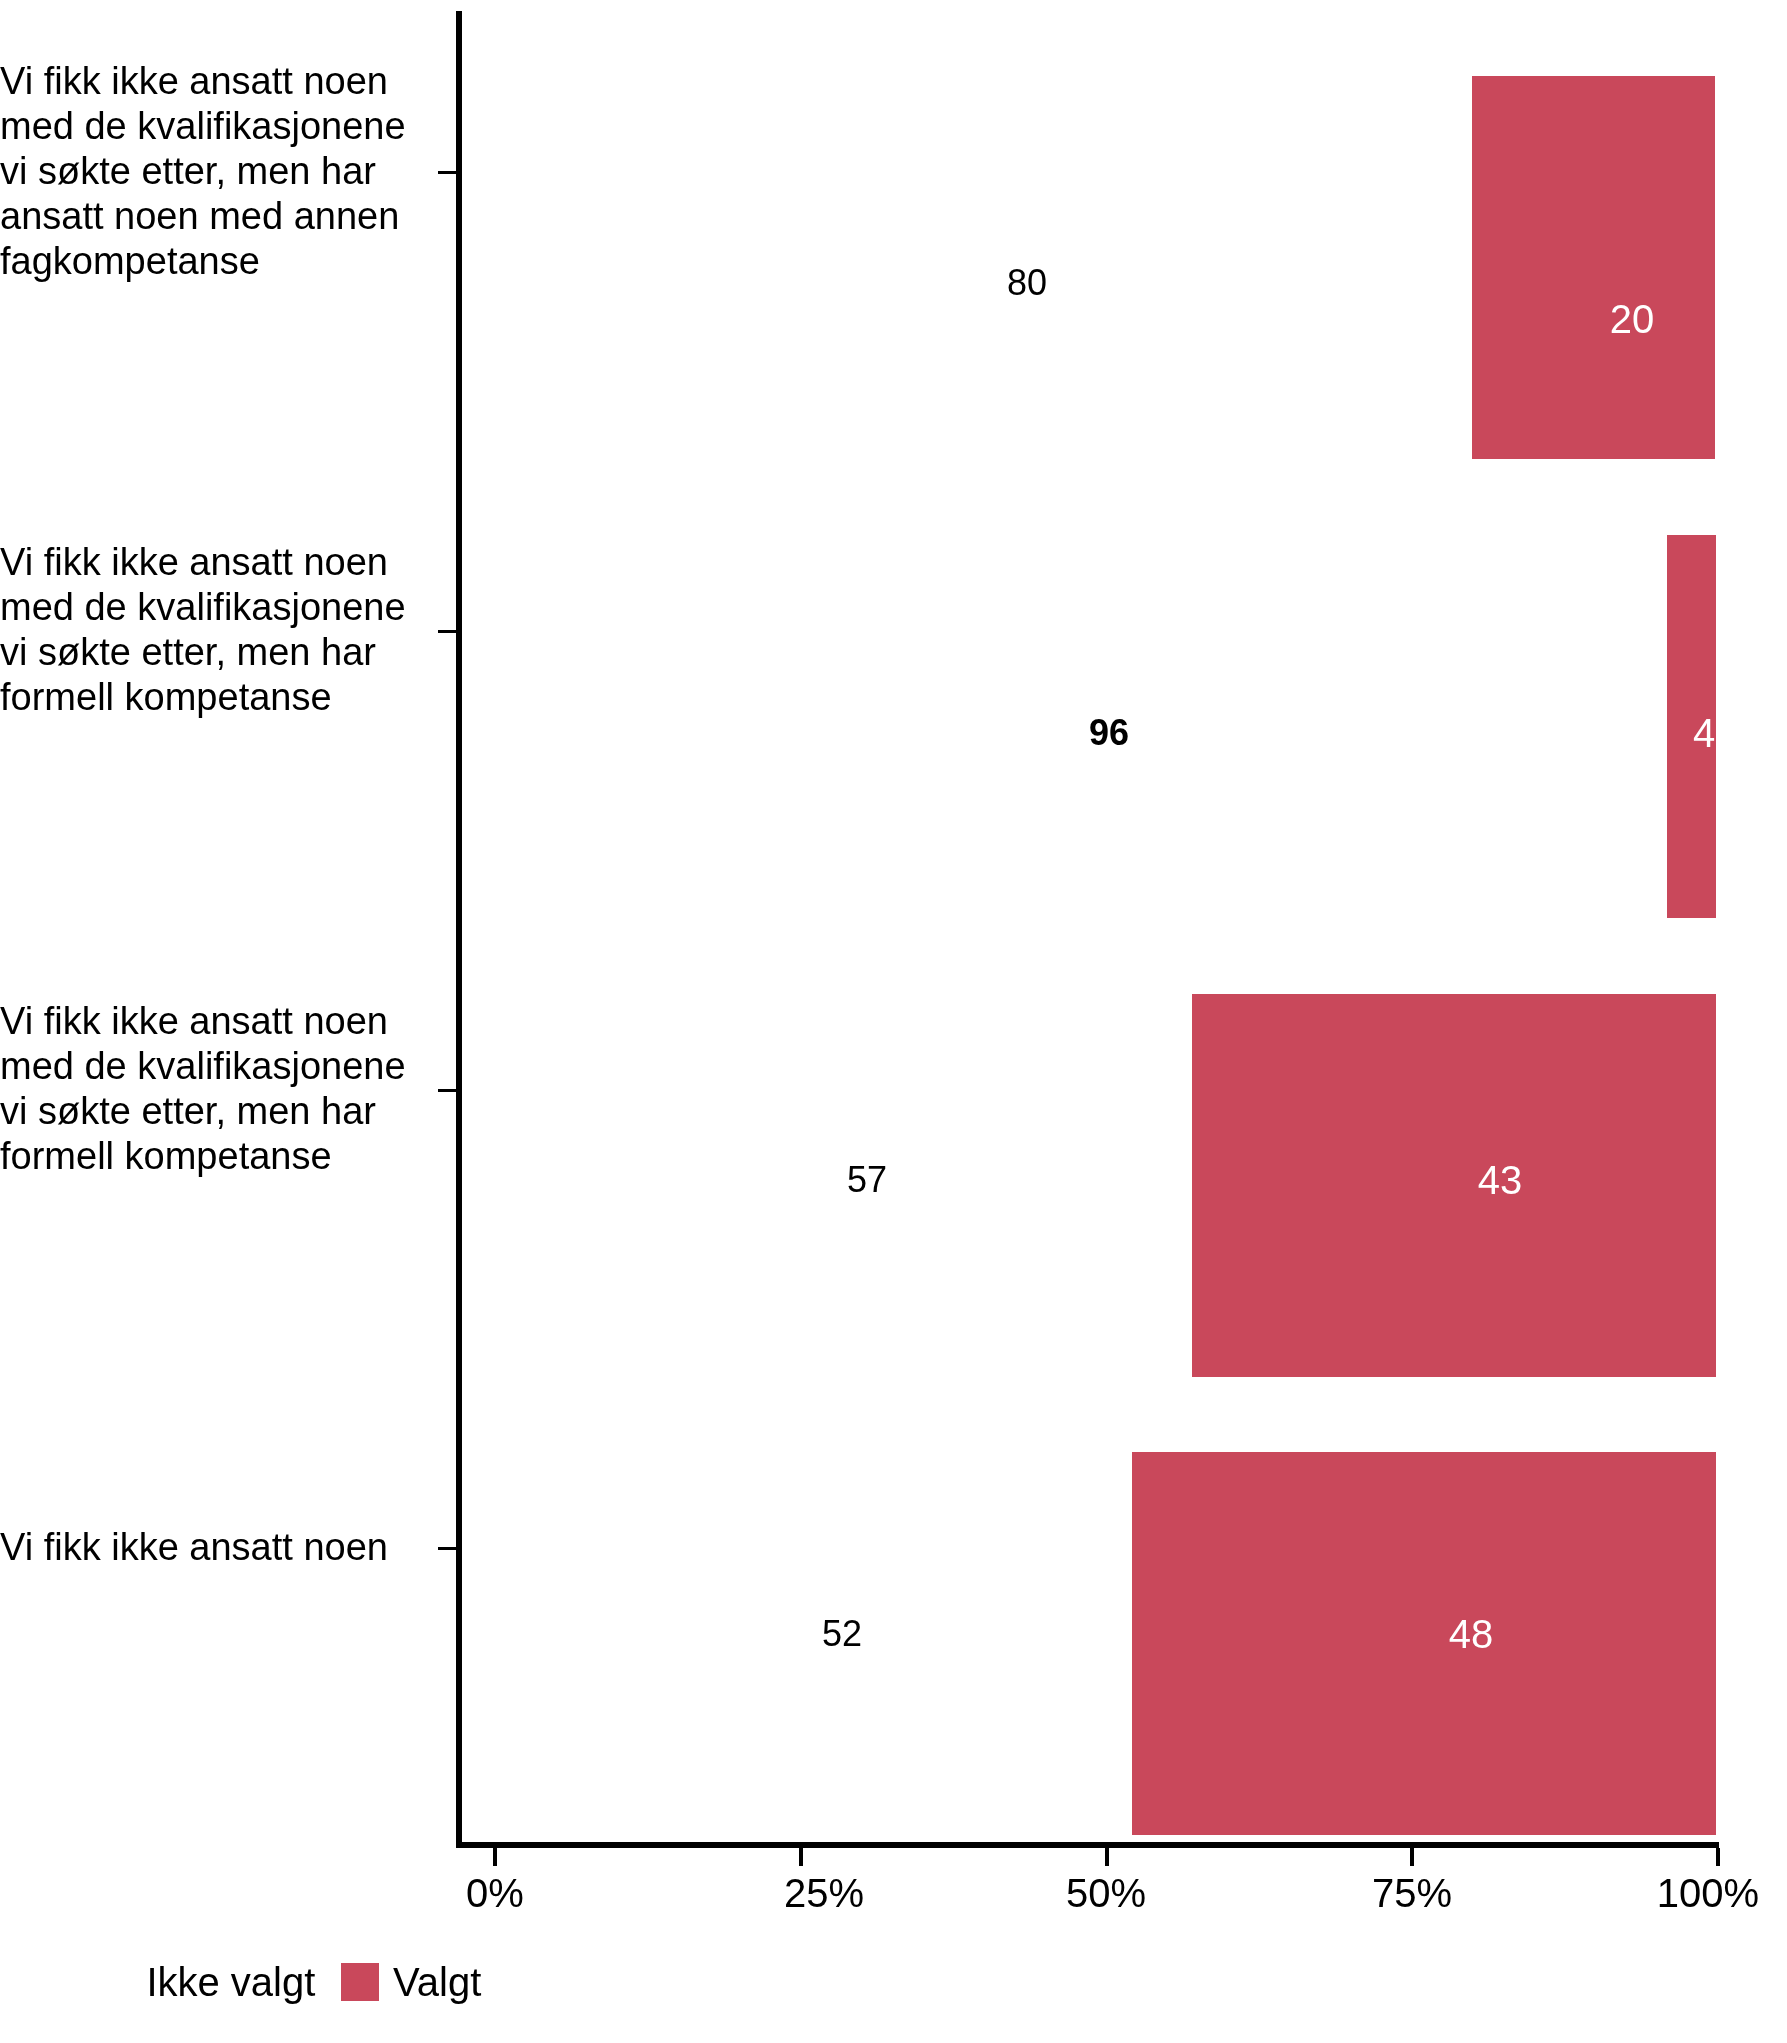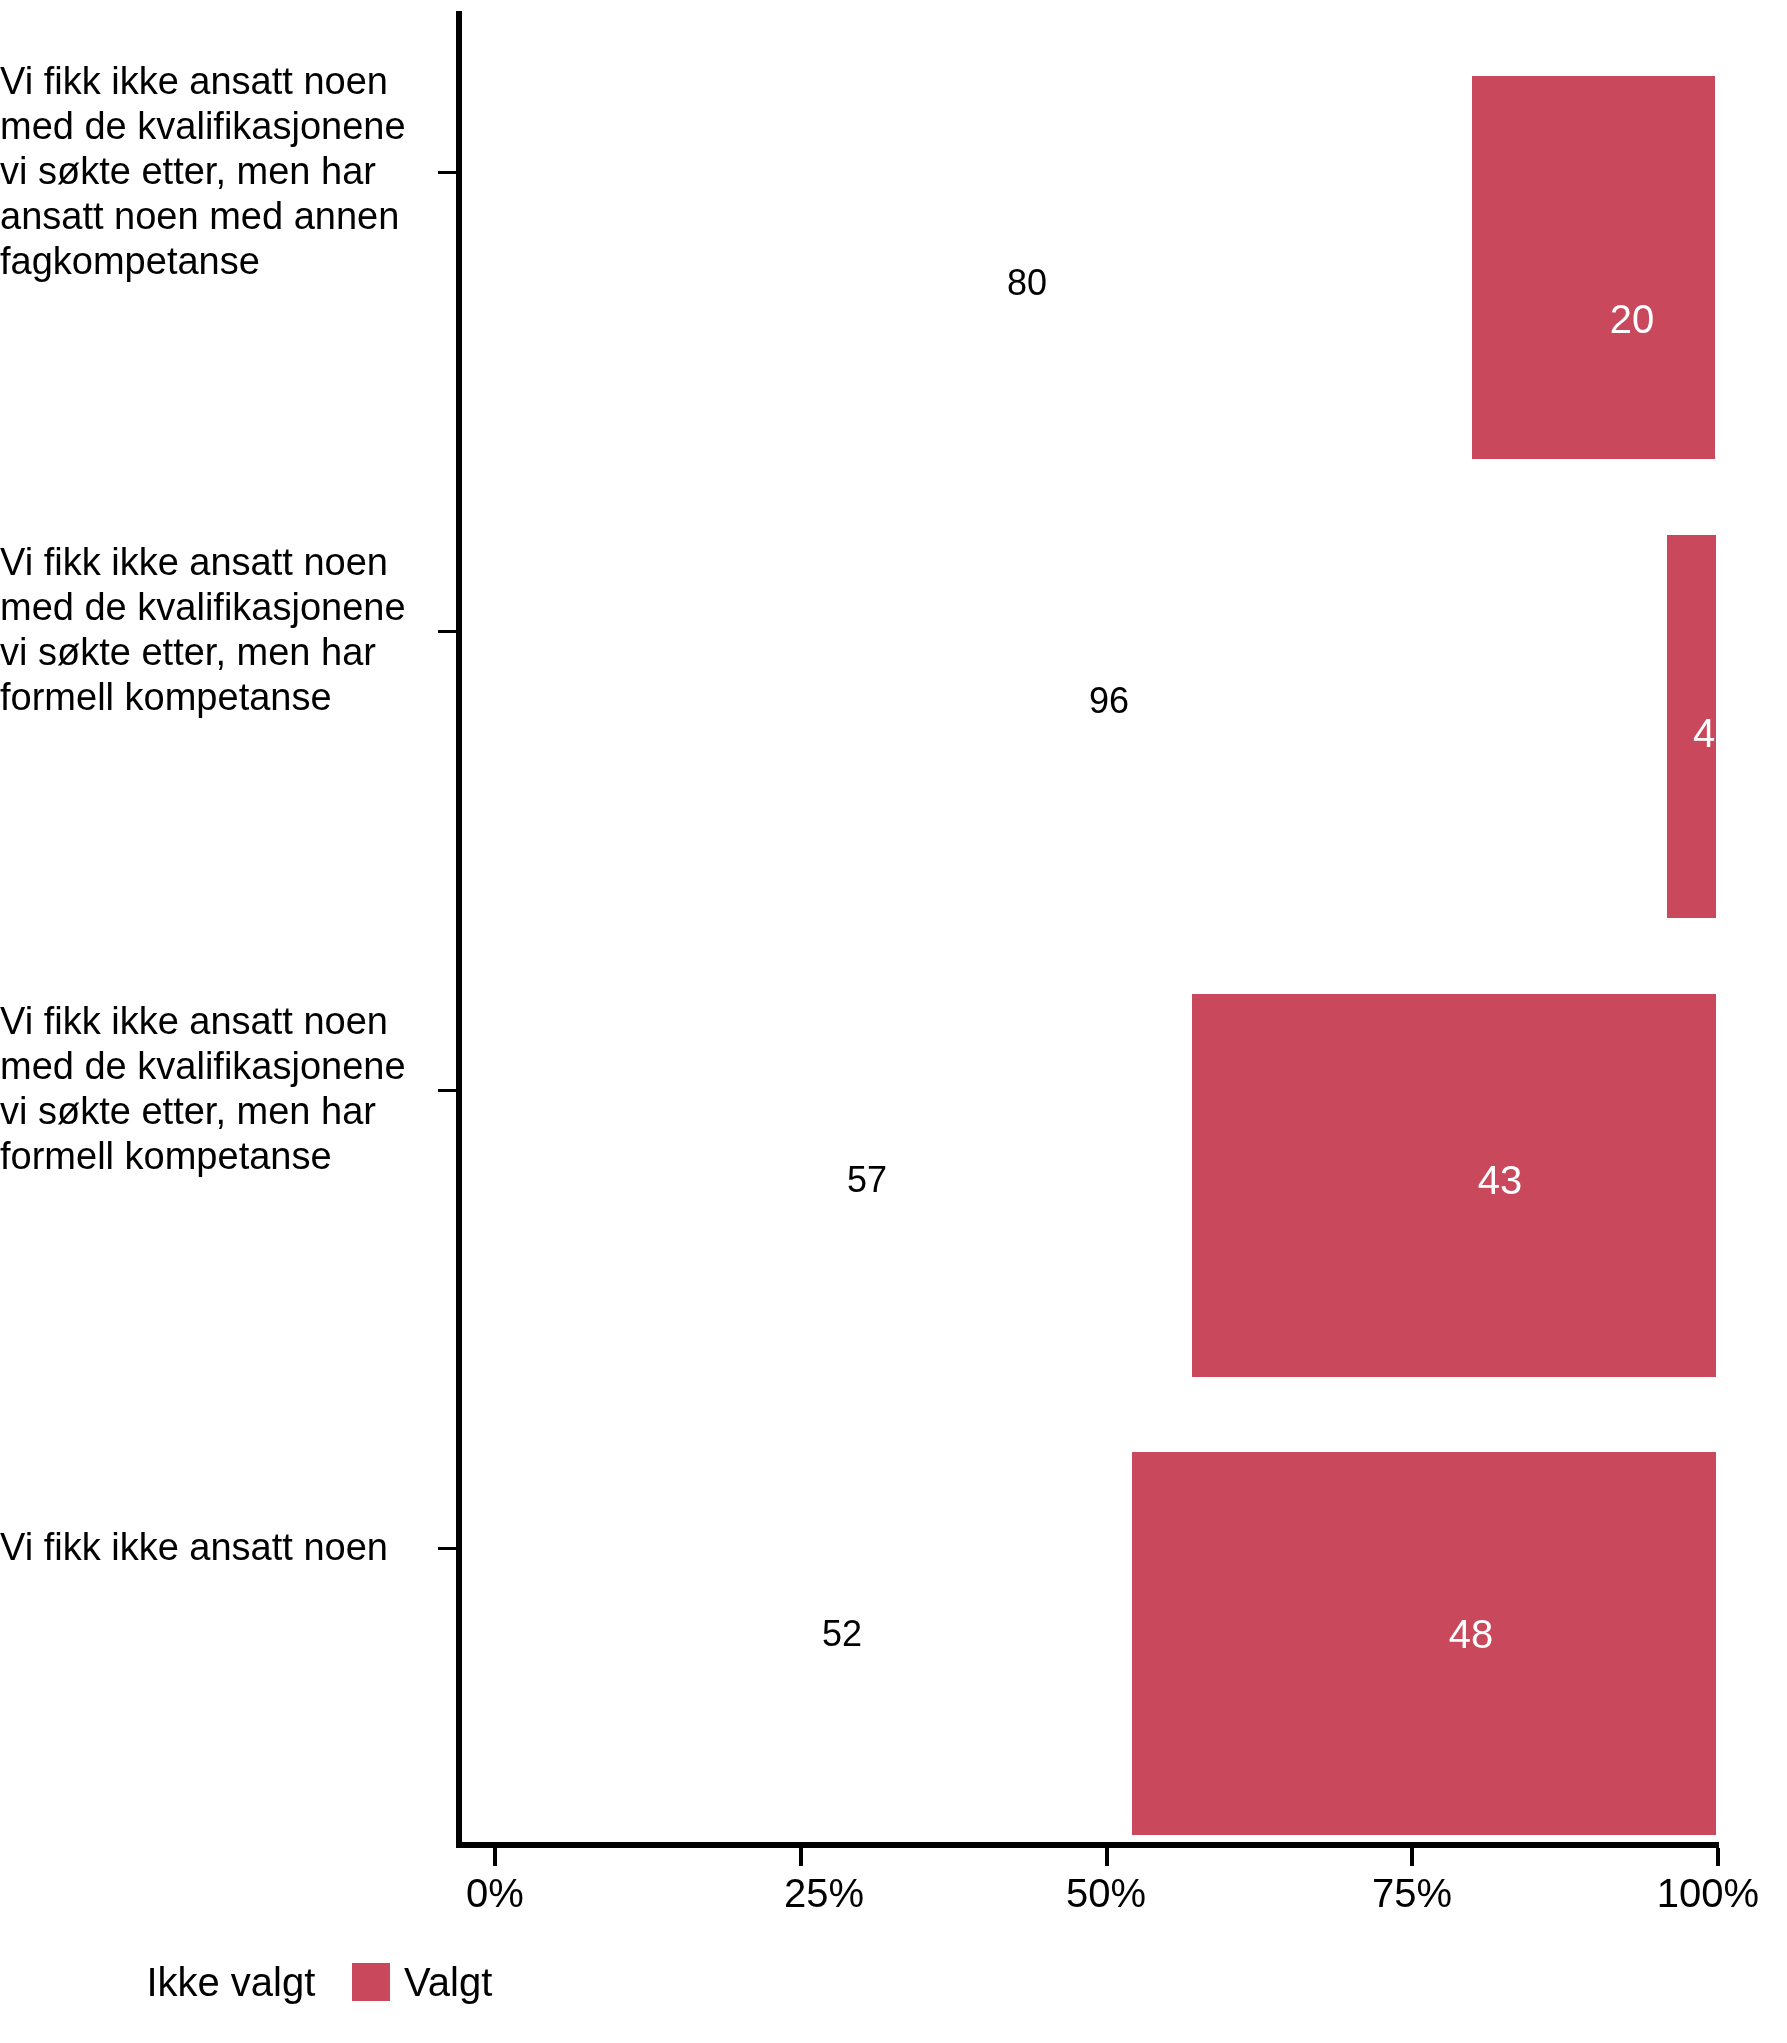--- a/index.html
+++ b/index.html
@@ -105,21 +105,21 @@
     white-space: nowrap;
   }
 
   
   #legend {
     position: absolute;
     left: 94px;
     top: 1962px;
     display: flex;
     align-items: center;
-    gap: 14px;
+    gap: 3px;
   }
   .legend-item {
     display: flex;
     align-items: center;
     margin-right: 22.3px;
   }
   .legend-swatch {
     width: 38px;
     height: 38px;
     margin-right: 14.4px;
@@ -177,21 +177,21 @@
   <div class="bar" style="left:1667px; top:535px; width:49px; height:383px;"></div>
   <div class="bar" style="left:1192px; top:994px; width:524px; height:383px;"></div>
   <div class="bar" style="left:1132px; top:1452px; width:584px; height:383px;"></div>
 
   <div class="bar-value" style="left:1632px; top:283px;margin-top:36px;">20</div>
   <div class="bar-value" style="left:1704px; top:733px;">4</div>
   <div class="bar-value" style="left:1500px; top:1180px;">43</div>
   <div class="bar-value" style="left:1471px; top:1634px;">48</div>
 
   <div class="bar-value-dark" style="left:1027px; top:283px;">80</div>
-  <div class="bar-value-dark" style="left:1109px; top:701px;">96</div>
+  <div class="bar-value-dark" style="left:1109px; top:733px;font-weight:bold;">96</div>
   <div class="bar-value-dark" style="left:867px; top:1180px;">57</div>
   <div class="bar-value-dark" style="left:842px; top:1634px;">52</div>
 
   <div class="x-tick" style="left:493px;"></div>
   <div class="x-tick" style="left:799px;"></div>
   <div class="x-tick" style="left:1105px;"></div>
   <div class="x-tick" style="left:1410px;"></div>
   <div class="x-tick" style="left:1716px;"></div>
 
   <div class="x-tick-label" style="left:495px;">0%</div>

